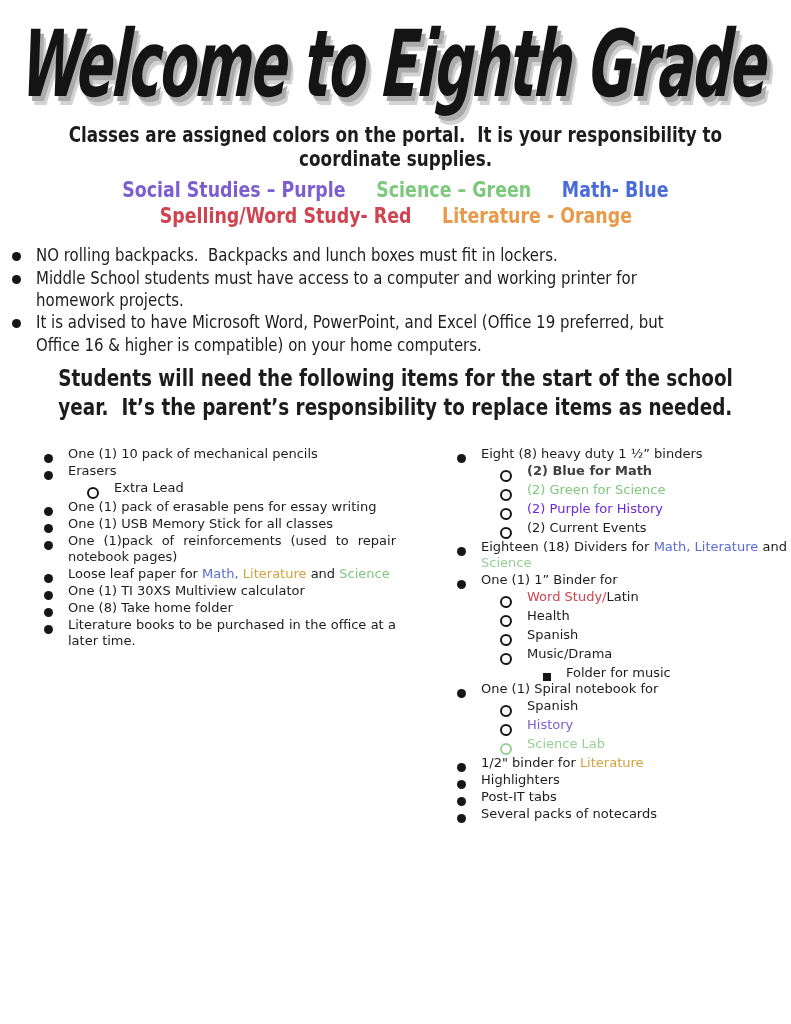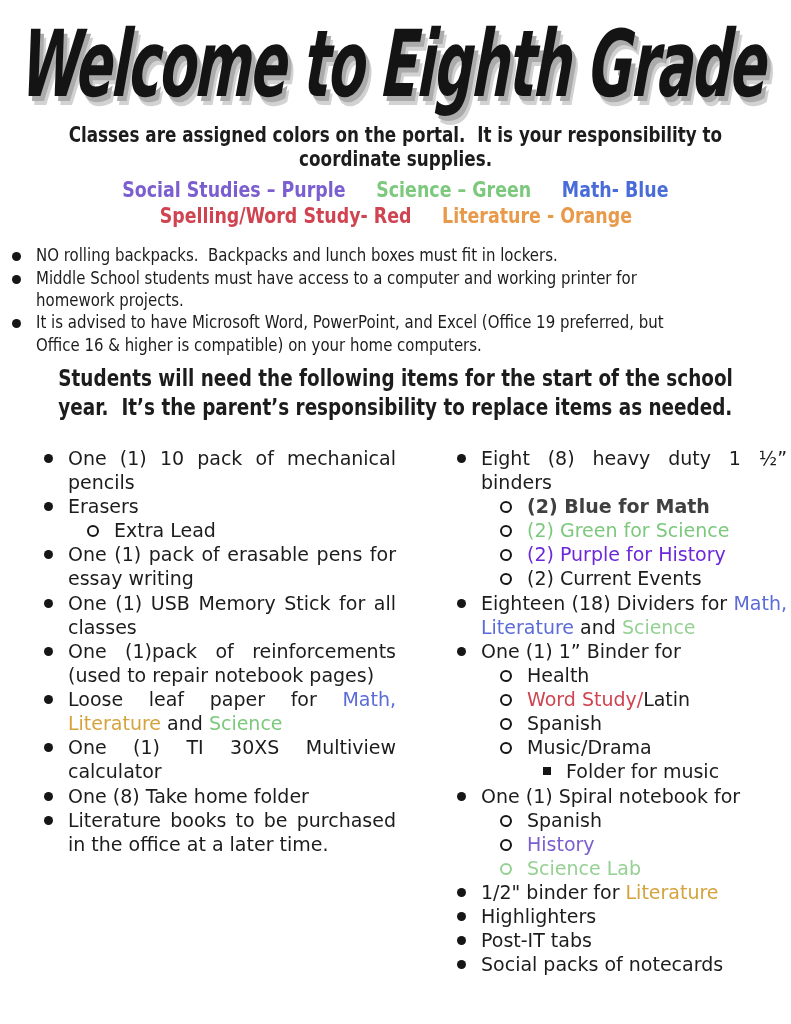--- a/index.html
+++ b/index.html
@@ -35,21 +35,21 @@
   
   .intro{margin-top:8px}
   .intro-line{font-size:23px;font-weight:bold;line-height:1.25;white-space:nowrap;transform:scaleX(0.8)}
 
   
   .columns{display:flex;margin-top:24px;padding-left:28px;padding-right:4px}
   .col{padding-left:16px}
   .col-left{width:352px;flex:none}
   .col-right{flex:1;margin-left:45px}
 
-  .li{display:flex;font-size:19px;line-height:1.27}
+  .li{display:flex;font-size:13px;line-height:1.27}
   .li .txt{flex:1}
   .lvl0 .txt{text-align:justify}
   .lvl1{margin-left:43px}
   .lvl2{margin-left:86px}
 
   .b{flex:0 0 auto;margin-right:15px}
   .dot{width:9px;height:9px;border-radius:50%;background:#161616;margin-top:8px}
   .circ{width:8px;height:8px;border-radius:50%;border:2px solid #161616;background:transparent;margin-top:7px}
   .sq{width:8px;height:8px;background:#161616;margin-top:8px}
 </style>
@@ -179,25 +179,25 @@
         <div class="li lvl0">
           <span class="b dot"></span>
           <div class="txt"><span>Eighteen (18) Dividers for </span><span style="color: rgb(91, 107, 216);">Math, Literature</span><span> and </span><span style="color: rgb(149, 209, 147);">Science</span></div>
         </div>
         <div class="li lvl0">
           <span class="b dot"></span>
           <div class="txt"><span>One (1) 1” Binder for</span></div>
         </div>
         <div class="li lvl1">
           <span class="b circ"></span>
+          <div class="txt"><span style="color: rgb(208, 67, 80);">Word Study/</span><span>Latin</span></div>
+        </div>
+        <div class="li lvl1">
+          <span class="b circ"></span>
           <div class="txt"><span>Health</span></div>
-        </div>
-        <div class="li lvl1">
-          <span class="b circ"></span>
-          <div class="txt"><span style="color: rgb(208, 67, 80);">Word Study/</span><span>Latin</span></div>
         </div>
         <div class="li lvl1">
           <span class="b circ"></span>
           <div class="txt"><span>Spanish</span></div>
         </div>
         <div class="li lvl1">
           <span class="b circ"></span>
           <div class="txt"><span>Music/Drama</span></div>
         </div>
         <div class="li lvl2">
@@ -227,18 +227,18 @@
         <div class="li lvl0">
           <span class="b dot"></span>
           <div class="txt"><span>Highlighters</span></div>
         </div>
         <div class="li lvl0">
           <span class="b dot"></span>
           <div class="txt"><span>Post-IT tabs</span></div>
         </div>
         <div class="li lvl0">
           <span class="b dot"></span>
-          <div class="txt"><span>Social packs of notecards</span></div>
+          <div class="txt"><span>Several packs of notecards</span></div>
         </div>
       </div>
   </div>
 
 </div>
 
 </body></html>

